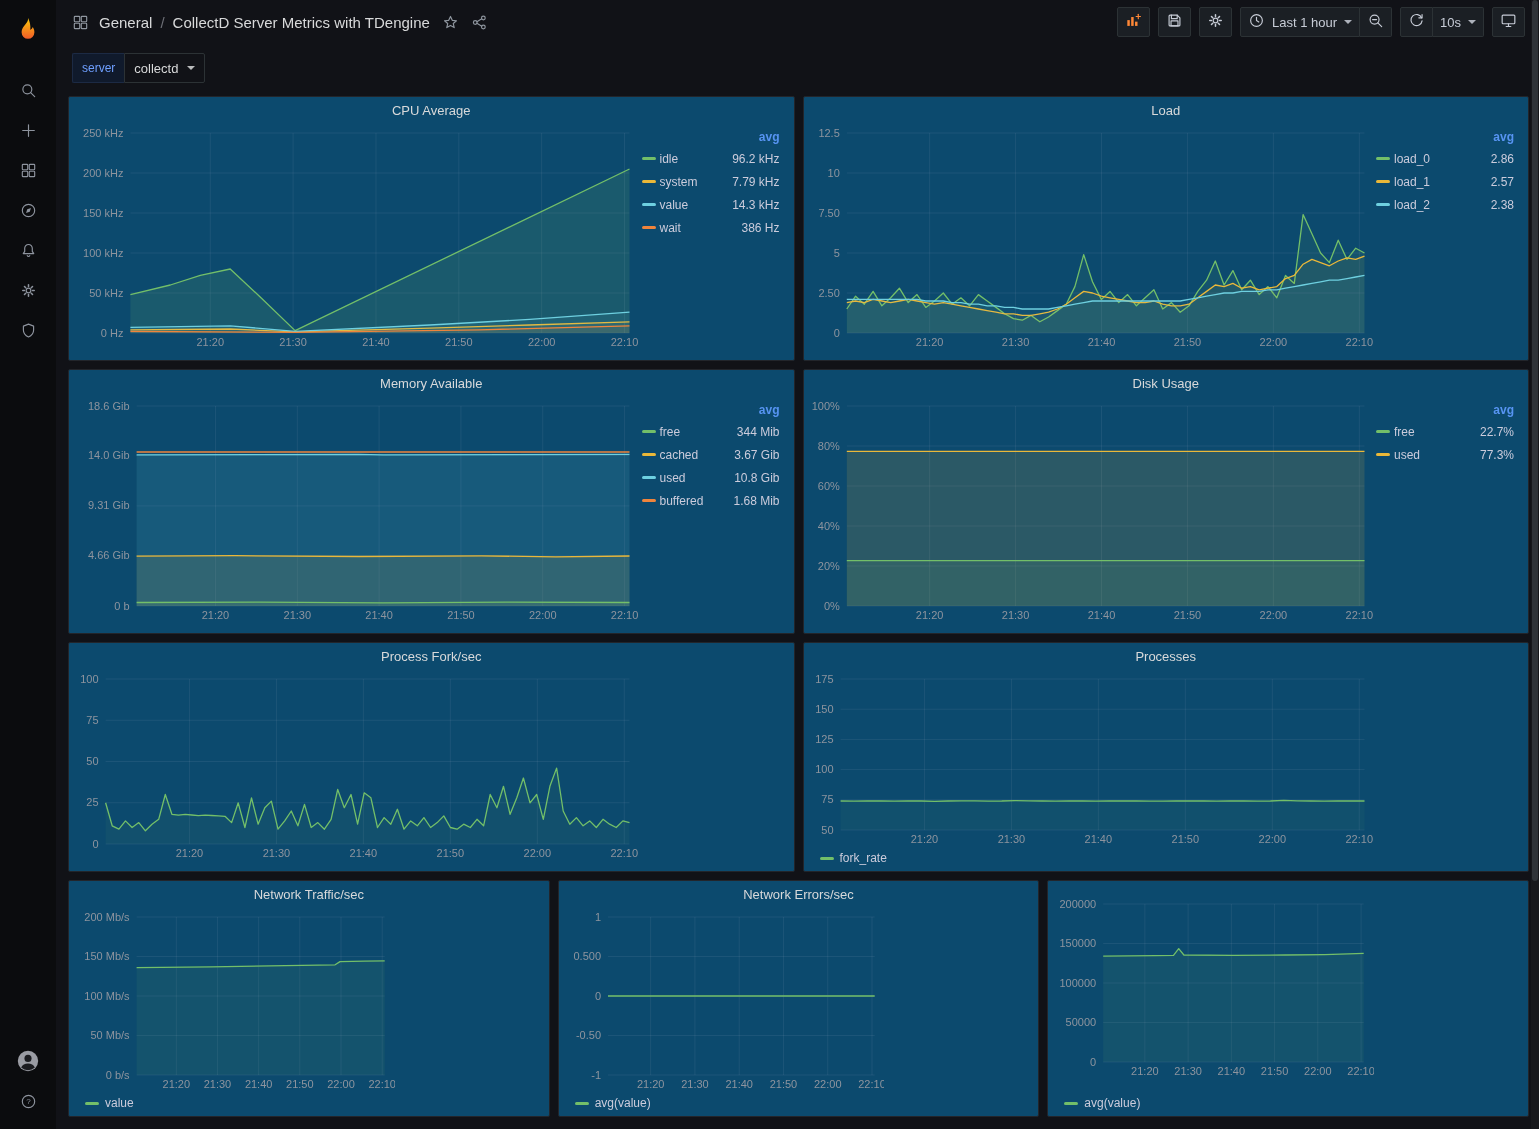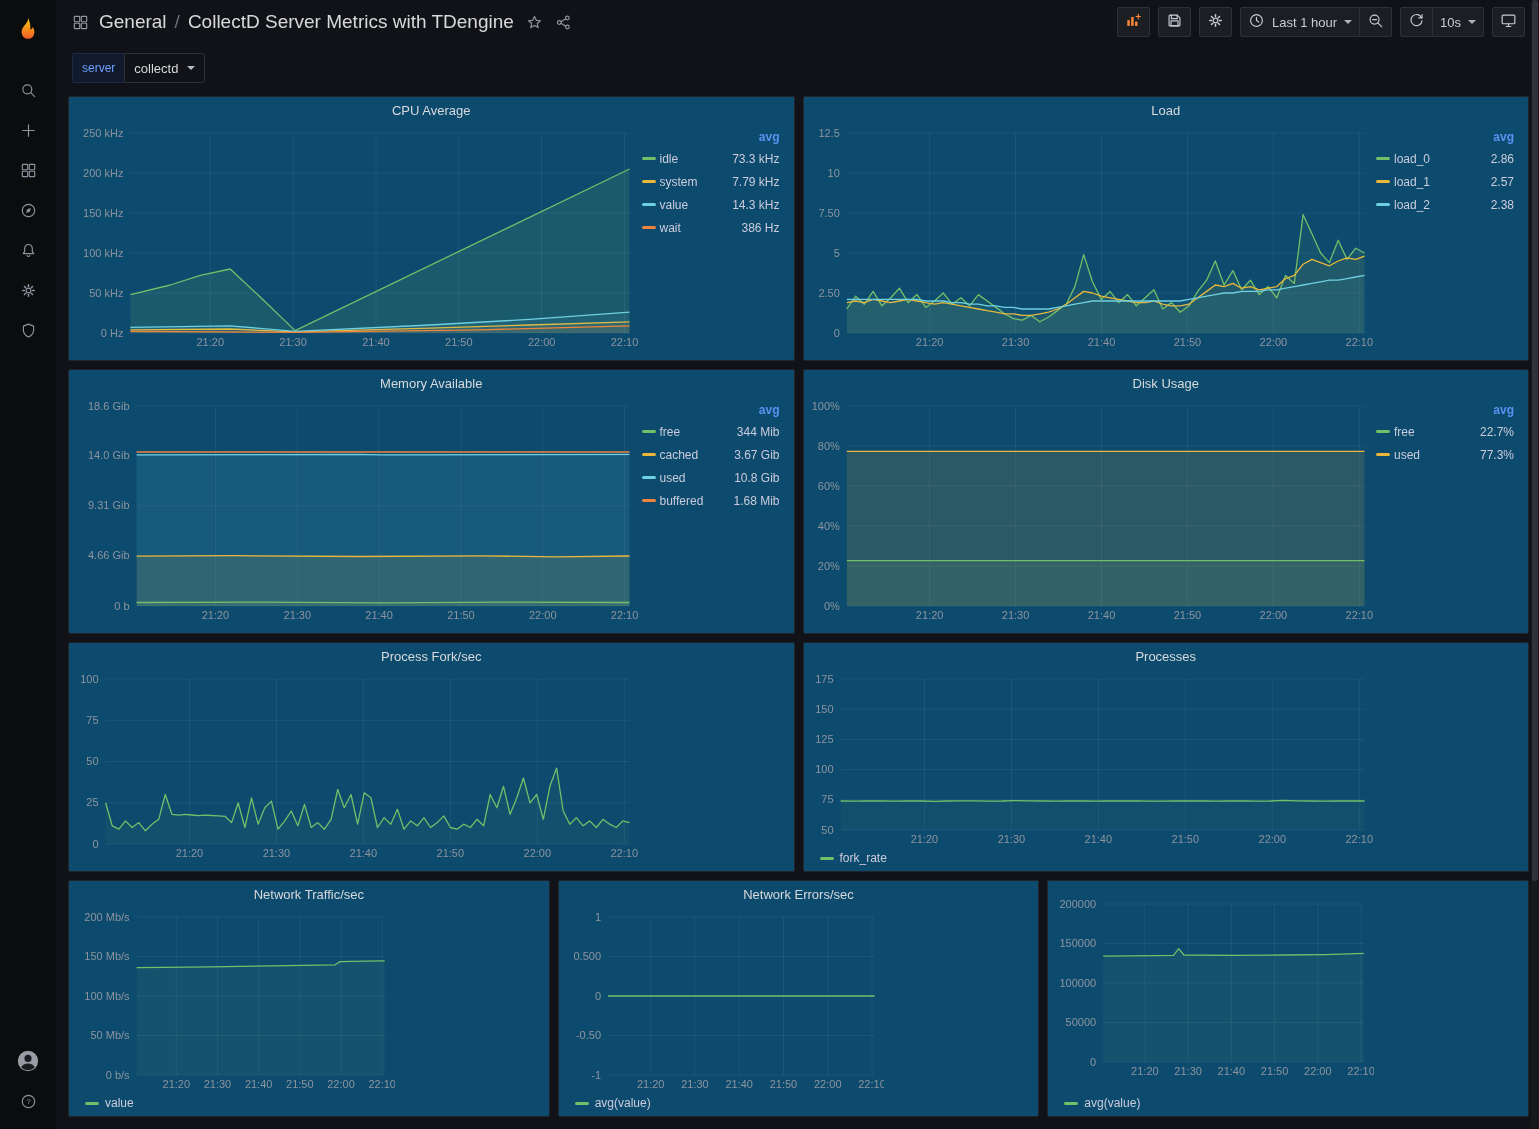--- a/index.html
+++ b/index.html
@@ -15,21 +15,21 @@
   .sicon { width:40px; height:36px; display:flex; align-items:center; justify-content:center; color:#8e949e; cursor:pointer; border-radius:2px; }
   .sicon.logo { height:46px; margin-bottom:14px; }
   .sidebar-bottom { margin-top:auto; display:flex; flex-direction:column; align-items:center; gap:4px; }
 
   
   .main { flex:1; display:flex; flex-direction:column; min-width:0; }
 
   .topbar { height:44px; display:flex; align-items:center; justify-content:space-between; padding:0 14px 0 16px; flex:none; }
   .topbar-left { display:flex; align-items:center; gap:10px; }
   .crumb-icon { color:#9097a0; display:flex; }
-  .breadcrumb { display:flex; align-items:center; gap:8px; font-size:19px; }
+  .breadcrumb { display:flex; align-items:center; gap:8px; font-size:15px; }
   .breadcrumb a { color:#d8d9da; text-decoration:none; cursor:pointer; }
   .breadcrumb .sep { color:#6e7077; }
   .breadcrumb .title { color:#d8d9da; }
   .tb-ico { color:#9097a0; display:flex; cursor:pointer; margin-left:2px; }
   .topbar-right { display:flex; align-items:center; gap:8px; }
   .btn-group { display:flex;border-radius:7px; }
   .iconbtn {
     height:30px; min-width:30px; padding:0 7px; display:inline-flex; align-items:center; justify-content:center; gap:7px;
     background:#1b1f24; border:1px solid #2c3235; border-radius:2px; color:#c7ccd6; font-size:13px; cursor:pointer;
     font-family:inherit;
@@ -300,21 +300,21 @@
               </svg>
       <div class="legend-right">
                 <div class="legend-row head">
                   <span></span>
                   <span></span>
                   <span class="avg-head">avg</span>
                 </div>
                 <div class="legend-row">
                   <span class="swatch" style="background: rgb(115, 191, 105);"></span>
                   <a class="lname">idle</a>
-                  <span class="lval">73.3 kHz</span>
+                  <span class="lval">96.2 kHz</span>
                 </div>
                 <div class="legend-row">
                   <span class="swatch" style="background: rgb(234, 184, 57);"></span>
                   <a class="lname">system</a>
                   <span class="lval">7.79 kHz</span>
                 </div>
                 <div class="legend-row">
                   <span class="swatch" style="background: rgb(110, 208, 224);"></span>
                   <a class="lname">value</a>
                   <span class="lval">14.3 kHz</span>

